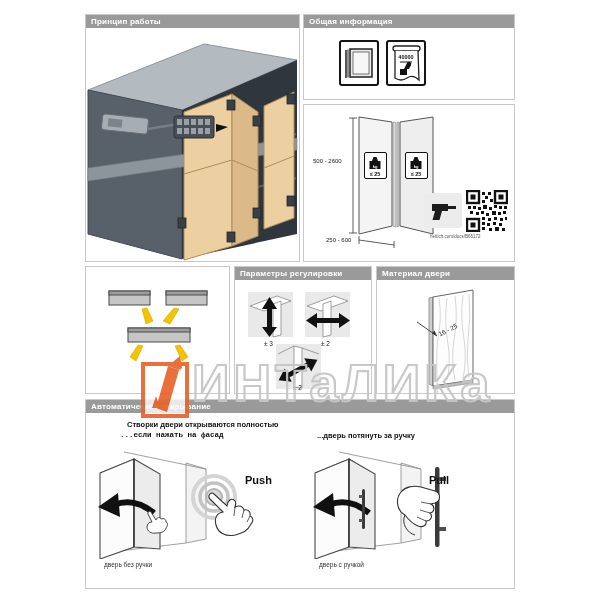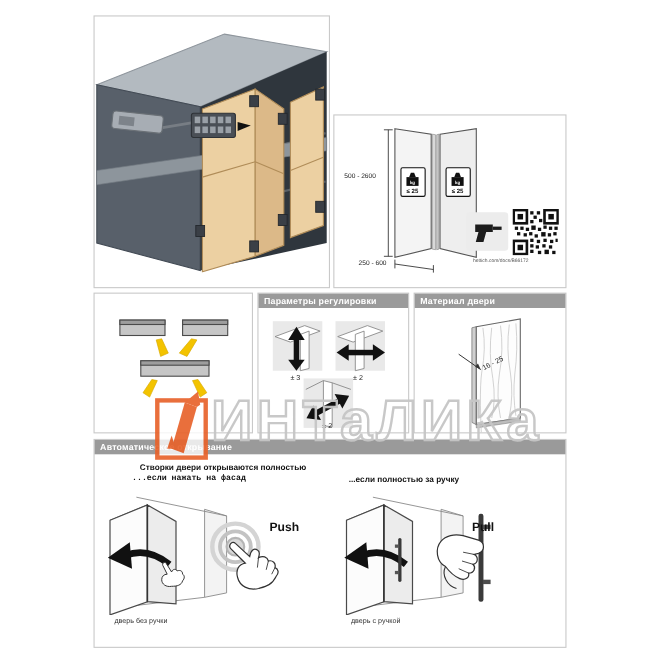--- a/index.html
+++ b/index.html
@@ -22,20 +22,21 @@
   .wm-text{font-size:52px;font-weight:bold;letter-spacing:4px;color:transparent;
            -webkit-text-stroke:2.2px #c6c6c6;line-height:70px;opacity:.95;}
   svg{display:block;}
 </style>
 </head>
 <body>
 
 <div id="stage">
 
   <div class="panel" style="left:85px;top:14px;width:215px;height:248px;">
+    <div class="panel-header">Принцип работы</div>
     <div class="panel-body" style="height:233px;">
       <svg width="213" height="233" viewBox="0 0 213 233">
 
         <polygon points="2,62 118,16 211,32 96,82" fill="#b3bac0" stroke="#8e959c" stroke-width="1"></polygon>
 
         <polygon points="2,62 96,82 96,231 2,206" fill="#58606a" stroke="#434b55" stroke-width="1"></polygon>
 
         <polygon points="96,82 211,32 211,206 96,231" fill="#2f363d"></polygon>
 
         <line x1="150" y1="122" x2="210" y2="106" stroke="#5a6168" stroke-width="2"></line>
@@ -82,20 +83,42 @@
             <rect x="105" y="100" width="5" height="6"></rect>
               <rect x="112" y="100" width="5" height="6"></rect>
             <rect x="119" y="100" width="5" height="6"></rect>
           </g>
           <polygon points="130,96 142,99 130,104" fill="#111"></polygon>
         </g>
       </svg>
     </div>
   </div>
 
+  <div class="panel" style="left:303px;top:14px;width:212px;height:86px;">
+    <div class="panel-header">Общая информация</div>
+    <div class="panel-body" style="height:71px;">
+      <div class="info-icon" style="left:35px;top:12px;">
+        <svg width="36" height="42" viewBox="0 0 36 42">
+          <rect x="9" y="7" width="22" height="28" fill="#e9e9e9" stroke="#222" stroke-width="1.5"></rect>
+          <line x1="5" y1="8" x2="5" y2="36" stroke="#222" stroke-width="1.5"></line>
+          <line x1="7" y1="7.5" x2="7" y2="35.5" stroke="#222" stroke-width="1"></line>
+          <rect x="12" y="10" width="16" height="22" fill="#f7f7f7" stroke="#555" stroke-width="0.8"></rect>
+        </svg>
+      </div>
+      <div class="info-icon" style="left:82px;top:12px;">
+        <svg width="36" height="42" viewBox="0 0 36 42">
+          <rect x="5" y="4" width="27" height="5" rx="2.5" fill="#fff" stroke="#222" stroke-width="1.3"></rect>
+          <path d="M7,9 L7,36 Q13,40 19,36 T31,38 L30,9" fill="#fff" stroke="#222" stroke-width="1.3"></path>
+          <text x="18" y="17" text-anchor="middle" font-size="5.5" font-weight="bold" fill="#111">40000</text>
+          <rect x="12" y="19" width="12" height="2" fill="#888"></rect>
+          <path d="M12,33 h7 v-6 h-7 z M16,27 l3,-6 q1,-2 3,-1 q2,1 1,3 l-2,4 z" fill="#111"></path>
+        </svg>
+      </div>
+    </div>
+  </div>
 
   <div class="panel" style="left:303px;top:104px;width:212px;height:158px;">
     <div class="panel-body" style="height:143px;">
       <svg width="210" height="143" viewBox="0 0 210 143">
 
         <polygon points="55,12 88,17 88,121 55,129" fill="#f4f4f4" stroke="#555" stroke-width="1"></polygon>
         <polygon points="96,17 129,12 129,129 96,121" fill="#eeeeee" stroke="#555" stroke-width="1"></polygon>
         <polygon points="89,17 92,17.5 92,122 89,121.5" fill="#d9d9d9" stroke="#777" stroke-width="0.5"></polygon>
         <polygon points="93,17.5 95,17 95,121.5 93,122" fill="#cfcfcf" stroke="#777" stroke-width="0.5"></polygon>
 
@@ -277,21 +300,21 @@
         <text x="72" y="52" font-size="6.5" fill="#222" transform="rotate(-27 72 52)" text-anchor="middle">16 - 25</text>
       </svg>
     </div>
   </div>
 
   <div class="panel" style="left:85px;top:399px;width:430px;height:190px;">
     <div class="panel-header">Автоматическое открывание</div>
     <div class="panel-body" style="height:175px;">
       <div class="stmt" style="left:18px;top:7px;margin-left:23px;">Створки двери открываются полностью</div>
       <div class="stmt" style="left:34px;top:18px;font-family:Liberation Mono, monospace;">...если нажать на фасад</div>
-      <div class="stmt" style="left:231px;top:18px;">...если полностью за ручку</div>
+      <div class="stmt" style="left:231px;top:18px;">...дверь потянуть за ручку</div>
 
       <div style="position:absolute;left:8px;top:34px;">
         <svg width="125" height="112" viewBox="0 0 125 112">
           <polygon points="92,16 112,22 112,92 92,96" fill="#f3f3f3" stroke="#888" stroke-width="0.8"></polygon>
           <line x1="30" y1="5" x2="112" y2="22" stroke="#888" stroke-width="0.8"></line>
           <line x1="8" y1="106" x2="92" y2="96" stroke="#888" stroke-width="0.8"></line>
           <polygon points="6,26 40,12 44,14.5 10,29" fill="#dedede" stroke="#555" stroke-width="0.8"></polygon>
           <polygon points="6,26 40,12 40,100 6,112" fill="#fcfcfc" stroke="#4a4a4a" stroke-width="1.1"></polygon>
           <polygon points="40,12 66,27 66,102 40,100" fill="#ececec" stroke="#4a4a4a" stroke-width="1.1"></polygon>
           <line x1="40" y1="12" x2="40" y2="100" stroke="#333" stroke-width="1.4"></line>

